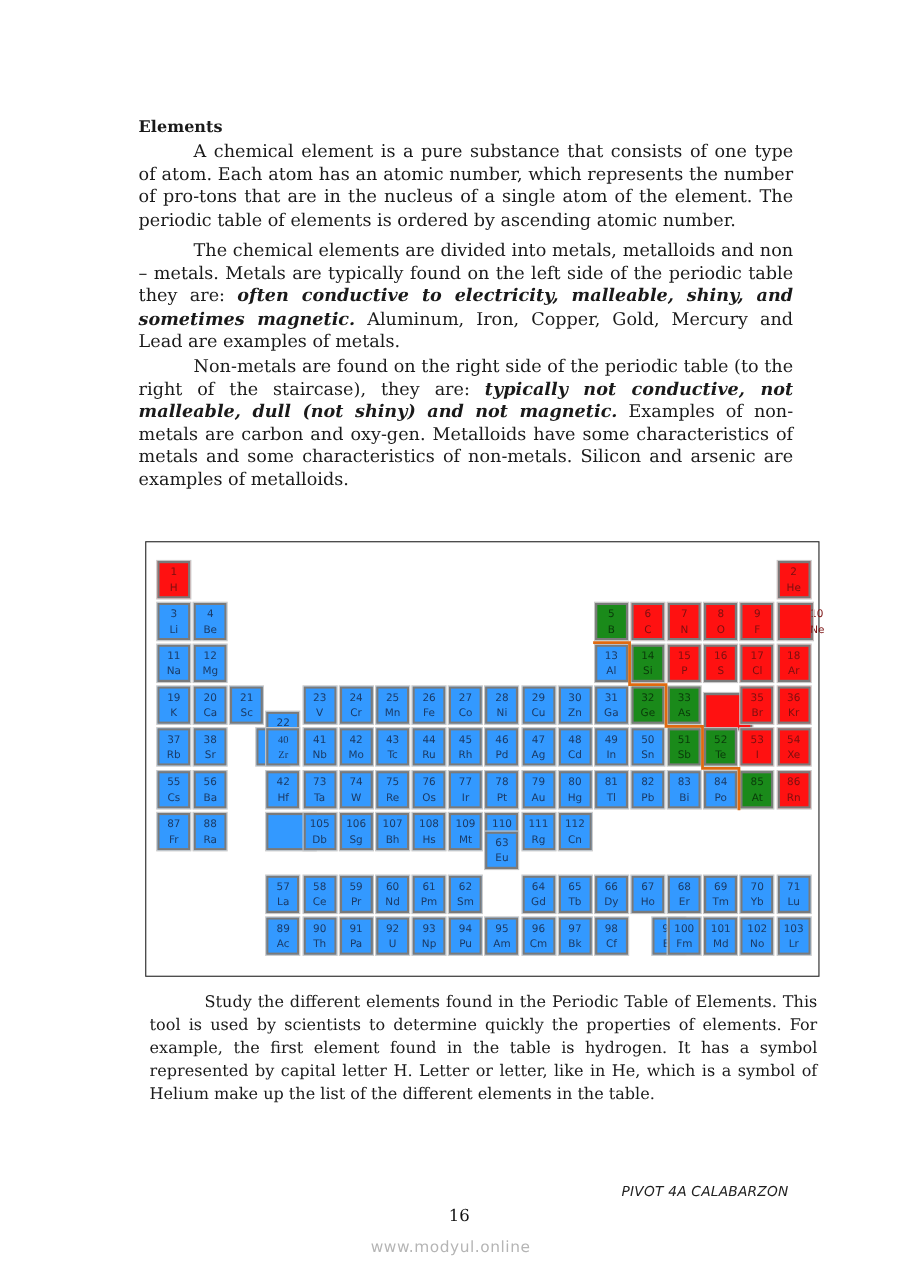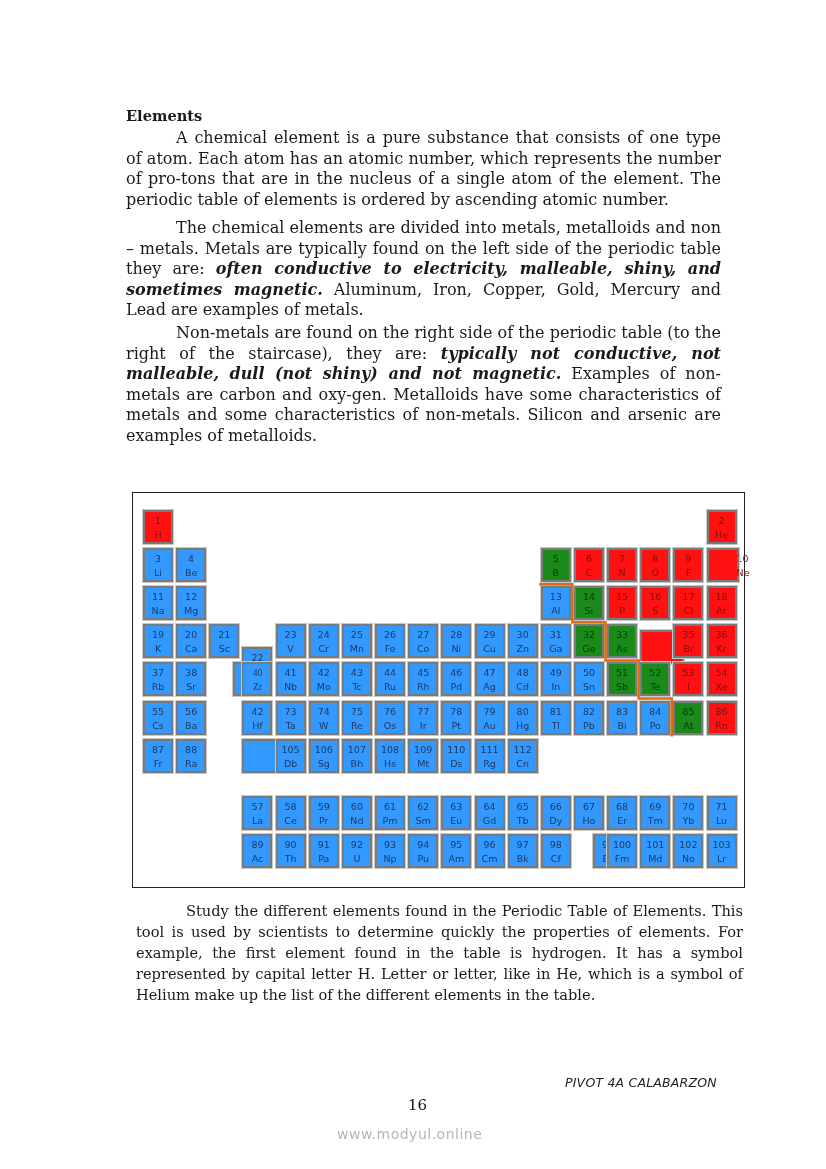--- a/index.html
+++ b/index.html
@@ -396,21 +396,21 @@
       <span class="sym">Nd</span>
     </div>
     <div class="cell metal" style="left: 375.05px; top: 796px;">
       <span class="num">61</span>
       <span class="sym">Pm</span>
     </div>
     <div class="cell metal" style="left: 408.2px; top: 796px;">
       <span class="num">62</span>
       <span class="sym">Sm</span>
     </div>
-    <div class="cell metal" style="left: 441.35px; top: 796px;">
+    <div class="cell metal" style="left: 441.35px; top: 756px;">
       <span class="num">63</span>
       <span class="sym">Eu</span>
     </div>
     <div class="cell metal" style="left: 474.5px; top: 796px;">
       <span class="num">64</span>
       <span class="sym">Gd</span>
     </div>
     <div class="cell metal" style="left: 507.65px; top: 796px;">
       <span class="num">65</span>
       <span class="sym">Tb</span>

